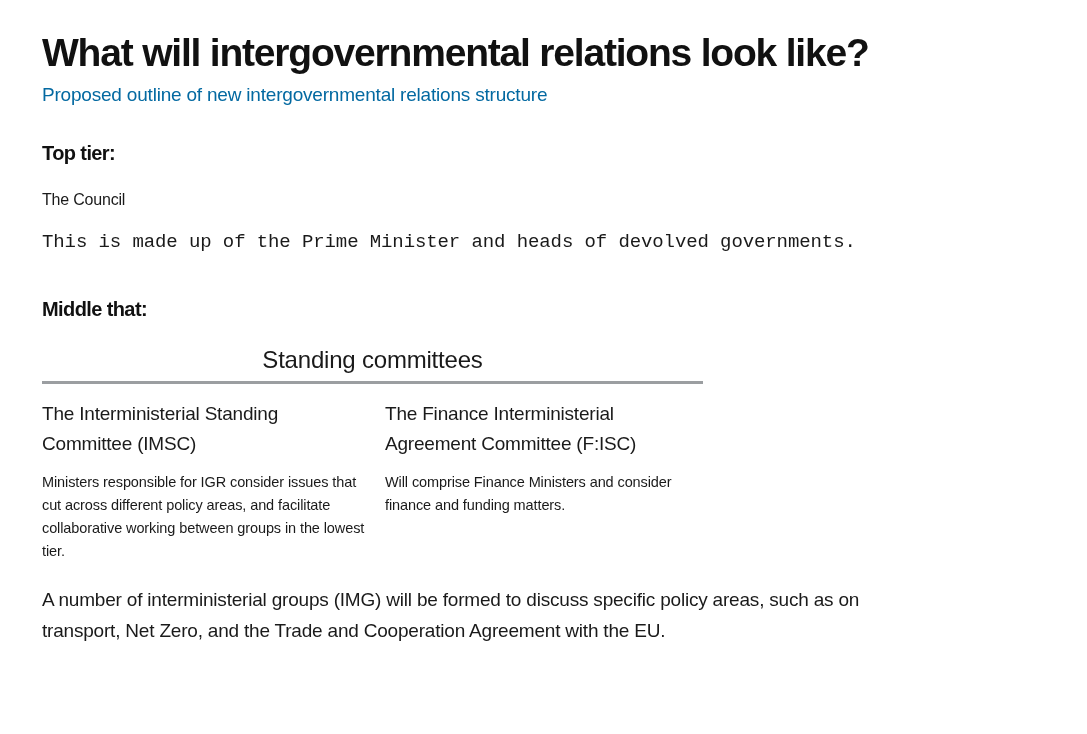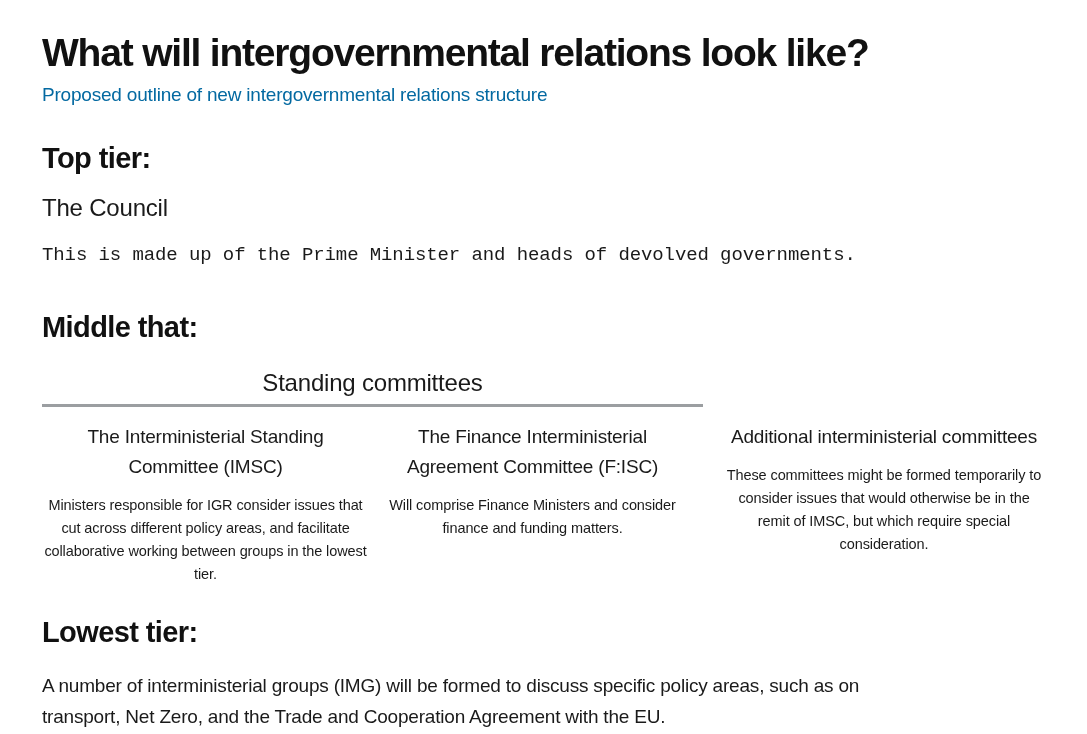--- a/index.html
+++ b/index.html
@@ -33,34 +33,34 @@
 
   .subtitle {
     margin-top: 7px;
     font-size: 19px;
     letter-spacing: -0.2px;
     color: #0369a1;
   }
 
   
   .tier-heading {
-    font-size: 29px;
+    font-size: 20px;
     font-weight: 700;
     letter-spacing: -0.6px;
     color: #111111;
   }
 
   .top-tier    .tier-heading { margin-top: 36px; }
   .middle-tier .tier-heading { margin-top: 42px; }
   .lowest-tier .tier-heading { margin-top: 30px; }
 
   
   .entity-name {
-    margin-top: 19px;
-    font-size: 24px;
+    margin-top: 26px;
+    font-size: 16px;
     letter-spacing: -0.2px;
   }
 
   .small-text {
     margin-top: 20px;
     font-size: 19px;
     letter-spacing: -0.1px;
     line-height: 1.45;
     font-family: Liberation Mono, monospace;
   }
@@ -78,21 +78,20 @@
     margin-top: 7px;
     width: 661px;
     height: 3px;
     background: #9b9ea1;
   }
 
   
   .columns {
     display: flex;
     margin-top: 15px;
-    text-align: center;
   }
 
   .col { flex: 0 0 auto; }
   .col-1 { width: 343px; padding-right: 16px; }
   .col-2 { width: 339px; padding-right: 44px; }
   .col-3 { width: 320px; }
 
   .col h3 {
     font-size: 19px;
     font-weight: 400;
@@ -145,26 +144,21 @@
       <div class="col col-1">
         <h3>The Interministerial Standing Committee (IMSC)</h3>
         <p>Ministers responsible for IGR consider issues that cut across different policy areas, and facilitate collaborative working between groups in the lowest tier.</p>
       </div>
 
       <div class="col col-2">
         <h3>The Finance Interministerial Agreement Committee (F:ISC)</h3>
         <p>Will comprise Finance Ministers and consider finance and funding matters.</p>
       </div>
 
-      <div class="col col-3">
-        <h3>Additional interministerial committees</h3>
-        <p>These committees might be formed temporarily to consider issues that would otherwise be in the remit of IMSC, but which require special consideration.</p>
-      </div>
 
     </div>
   </section>
 
   <section class="lowest-tier">
-    <h2 class="tier-heading">Lowest tier:</h2>
     <p class="lead-text">A number of interministerial groups (IMG) will be formed to discuss specific policy areas, such as on transport, Net Zero, and the Trade and Cooperation Agreement with the EU.</p>
   </section>
 
 </div>
 
 </body></html>

